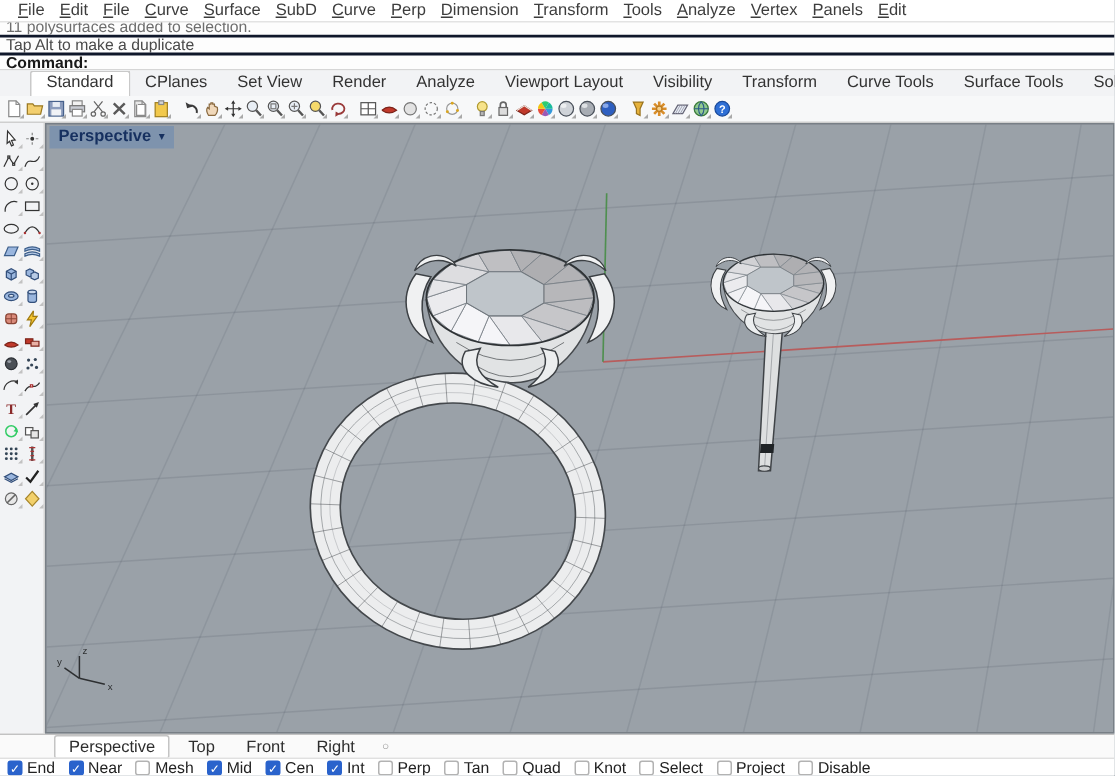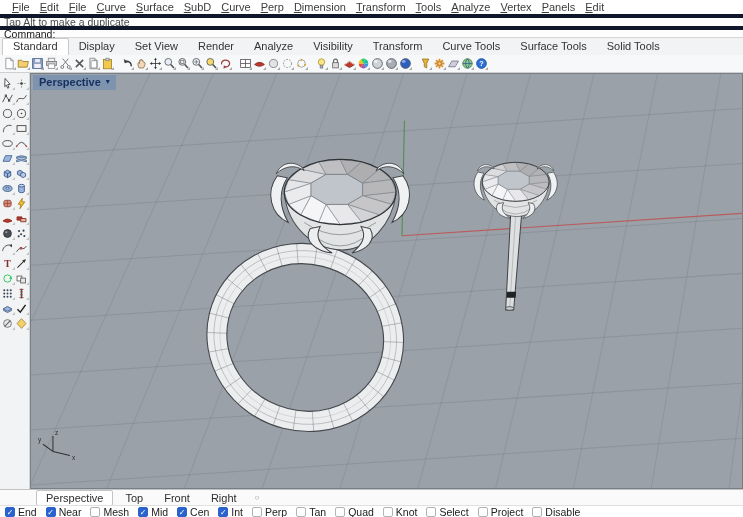--- a/index.html
+++ b/index.html
@@ -8,26 +8,26 @@
   .app{width:743px;height:517px;display:flex;flex-direction:column;background:#fff}
 
   
   .menubar{height:14px;display:flex;align-items:center;padding-left:7px;background:#fff}
   .menu-item{display:inline-block;font-size:11px;color:#3d3d3d;padding:0 5px;line-height:13px;white-space:nowrap}
   .menu-item::first-letter{text-decoration:underline}
 
   
   .cmd1{height:9px;overflow:hidden;position:relative;border-top:1px solid #e3e3e3;background:#fdfdfd}
   .cmd1 span{position:absolute;bottom:-1px;left:4px;font-size:10.5px;color:#6e6e6e;line-height:12px}
-  .cmd{height:12px;border-top:4px solid #0f172a;background:#fdfdfd;display:flex;align-items:center;
+  .cmd{height:12px;border-top:2px solid #0f172a;background:#fdfdfd;display:flex;align-items:center;
     padding-left:4px;font-size:10.5px;color:#4a4a4a}
-  .cmd.prompt{font-weight:normal;color:#191919;border-bottom:1px solid #d6d6d6}
+  .cmd.prompt{font-weight:bold;color:#191919;border-bottom:1px solid #d6d6d6}
 
   
-  .tabrow{height:17px;background:#f2f3f5;display:flex;align-items:flex-end;padding-left:2px}
+  .tabrow{height:17px;background:#f2f3f5;display:flex;align-items:flex-end;padding-left:20px}
   .ttab{font-size:11px;color:#333;padding:1px 10px 2px;line-height:13px;white-space:nowrap}
   .ttab.active{background:#fff;border:1px solid #c9c9c9;border-bottom:none;border-radius:2px 2px 0 0}
 
   
   .toolbar{height:18px;background:#f7f8f9;display:flex;align-items:center;padding-left:2px;
     border-bottom:1px solid #cfcfcf}
   .tbicon{width:14px;height:15px;position:relative;display:flex;align-items:center;justify-content:center;flex:0 0 auto}
   .tbicon.gap{margin-left:6px}
   .tbicon::after{content:"";position:absolute;right:0;bottom:1px;width:0;height:0;
     border-left:3px solid transparent;border-bottom:3px solid #a9a9a9}
@@ -78,33 +78,37 @@
       <span class="menu-item">Perp</span>
       <span class="menu-item">Dimension</span>
       <span class="menu-item">Transform</span>
       <span class="menu-item">Tools</span>
       <span class="menu-item">Analyze</span>
       <span class="menu-item">Vertex</span>
       <span class="menu-item">Panels</span>
       <span class="menu-item">Edit</span>
     </div>
 
+  <div class="cmd1">
+    <span>11 polysurfaces added to selection.</span>
+  </div>
   <div class="cmd">
     <span>Tap Alt to make a duplicate</span>
   </div>
   <div class="cmd prompt">
     <span>Command:</span>
   </div>
 
   <div class="tabrow" id="tabrow">
       <span class="ttab active">Standard</span>
-      <span class="ttab">Display</span>
+      <span class="ttab">CPlanes</span>
       <span class="ttab">Set View</span>
       <span class="ttab">Render</span>
       <span class="ttab">Analyze</span>
+      <span class="ttab">Viewport Layout</span>
       <span class="ttab">Visibility</span>
       <span class="ttab">Transform</span>
       <span class="ttab">Curve Tools</span>
       <span class="ttab">Surface Tools</span>
       <span class="ttab">Solid Tools</span>
     </div>
   <div class="toolbar" id="toolbar">
       <span class="tbicon">
         <svg width="13" height="13" viewBox="0 0 16 16">
           <path d="M3.5 1.5 h6 l3 3 v10 h-9 z" fill="#ffffff" stroke="#8a8a8a"></path>

